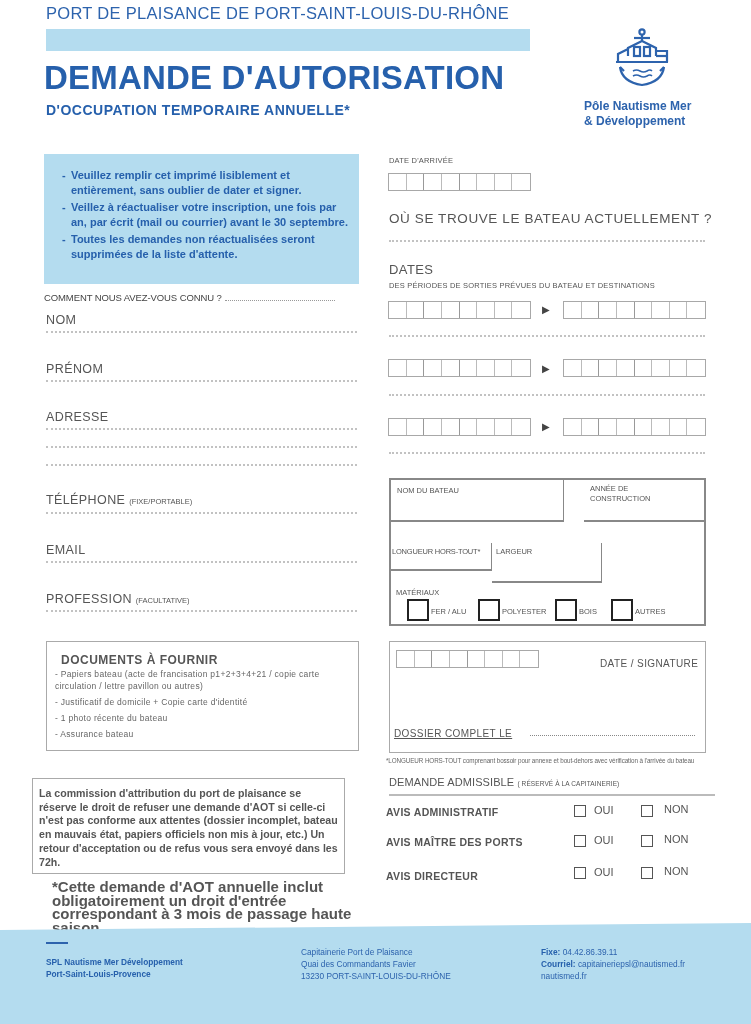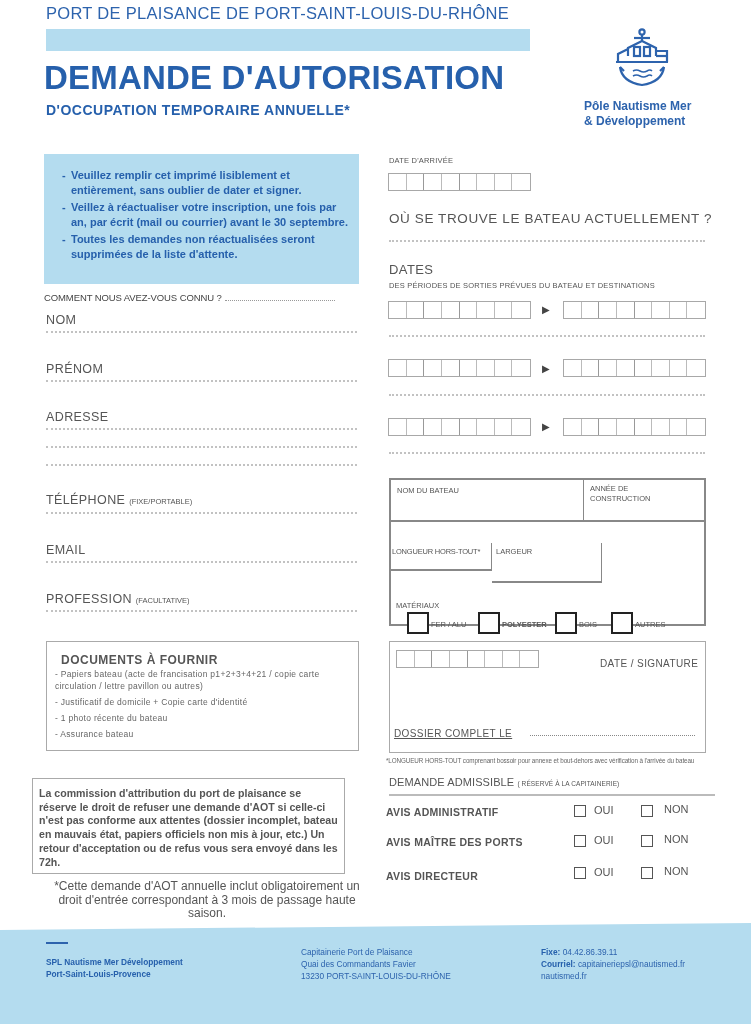--- a/index.html
+++ b/index.html
@@ -40,21 +40,21 @@
     .cell { position: absolute; border-color: #888; border-style: solid; border-width: 0; }
     .cell-label { position: absolute; font-size: 7.5px; color: #555; line-height: 10px; white-space: nowrap; }
     .cb-big { position: absolute; width: 22px; height: 22px; border: 2px solid #222; background: #fff; }
 
     .docs-box { left: 46px; top: 641px; width: 313px; height: 110px; border: 1.5px solid #aaa; padding: 11px 8px 0 8px; }
     .docs-title { font-size: 12px; font-weight: bold; color: #555; letter-spacing: 0.5px; margin-left: 6px; margin-bottom: 2px; }
     .doc-item { font-size: 8.5px; color: #666; line-height: 11.5px; margin-bottom: 4.5px; letter-spacing: 0.3px; }
 
     .warn-box { left: 32px; top: 778px; width: 313px; height: 96px; border: 1.5px solid #aaa; padding: 8px 6px; }
     .warn-text { font-size: 10.6px; font-weight: bold; color: #555; line-height: 13.7px; }
-    .footnote { left: 52px; top: 880px; width: 310px; font-size: 12px; font-weight: normal; color: #555; line-height: 13.7px; text-align: center; }
+    .footnote { left: 52px; top: 880px; width: 310px; font-size: 15px; font-weight: bold; color: #555; line-height: 13.7px; }
 
     .sig-box { left: 389px; top: 641px; width: 317px; height: 112px; border: 1.5px solid #aaa; }
     .sig-label { font-size: 10px; color: #555; letter-spacing: 0.4px; white-space: nowrap; }
     .sig-dots { display: inline-block; width: 165px; border-bottom: 1px dotted #888; }
     .long-note { left: 386px; top: 757px; font-size: 6.3px; color: #666; white-space: nowrap; letter-spacing: -0.1px; }
 
     .adm-title { left: 389px; top: 776px; font-size: 11px; color: #555; white-space: nowrap; letter-spacing: 0.1px; }
     .adm-title small { font-size: 6.5px; }
     .adm-line { left: 389px; top: 794px; width: 326px; height: 1.5px; background: #bbb; }
     .avis-label { left: 386px; font-size: 10.5px; font-weight: bold; color: #555; letter-spacing: 0.3px; white-space: nowrap; }
@@ -214,41 +214,41 @@
     <span></span>
     <span></span>
     <span></span>
     <span></span>
     <span></span>
   </div>
 <div class="abs dotline-r" style="top:452px"></div>
 
 <div class="abs boat-grid">
 
-  <div class="cell" style="left:0; top:0; width:193px; height:42px; border-right-width:1.5px; border-bottom-width:2px;">
+  <div class="cell" style="left:0; top:0; width:173px; height:42px; border-right-width:1.5px; border-bottom-width:2px;">
     <div class="cell-label" style="left:6px; top:6px;">NOM DU BATEAU</div>
   </div>
   <div class="cell" style="left:193px; top:0; width:120px; height:42px; border-bottom-width:2px;">
     <div class="cell-label" style="left:6px; top:4px; white-space:normal; width:70px;">ANNÉE DE CONSTRUCTION</div>
   </div>
 
 
   <div class="cell" style="left:0; top:63px; width:101px; height:28px; border-right-width:1.5px; border-bottom-width:2px;">
     <div class="cell-label" style="left:1px; top:4px; letter-spacing:-0.2px;">LONGUEUR  HORS-TOUT*</div>
   </div>
   <div class="cell" style="left:101px; top:63px; width:110px; height:40px; border-right-width:1.5px; border-bottom-width:2px;">
     <div class="cell-label" style="left:4px; top:4px;">LARGEUR</div>
   </div>
 
-  <div class="cell" style="left:0; top:116px; width:313px; height:27px;">
+  <div class="cell" style="left:0; top:103px; width:313px; height:27px;">
     <div class="cell-label" style="left:5px; top:5px;">MATÉRIAUX</div>
     <div class="cb-big" style="left:16px; top:16px;"></div>
     <div class="cell-label" style="left:40px; top:24px;">FER / ALU</div>
     <div class="cb-big" style="left:87px; top:16px;"></div>
-    <div class="cell-label" style="left:111px; top:24px;font-weight:bold;">POLYESTER</div>
+    <div class="cell-label" style="left:111px; top:24px;">POLYESTER</div>
     <div class="cb-big" style="left:164px; top:16px;"></div>
     <div class="cell-label" style="left:188px; top:24px;">BOIS</div>
     <div class="cb-big" style="left:220px; top:16px;"></div>
     <div class="cell-label" style="left:244px; top:24px;">AUTRES</div>
   </div>
 </div>
 
 <div class="abs docs-box">
   <div class="docs-title">DOCUMENTS À FOURNIR</div>
   <div class="doc-item">- Papiers bateau (acte de francisation p1+2+3+4+21 / copie carte circulation / lettre pavillon ou autres)</div>

